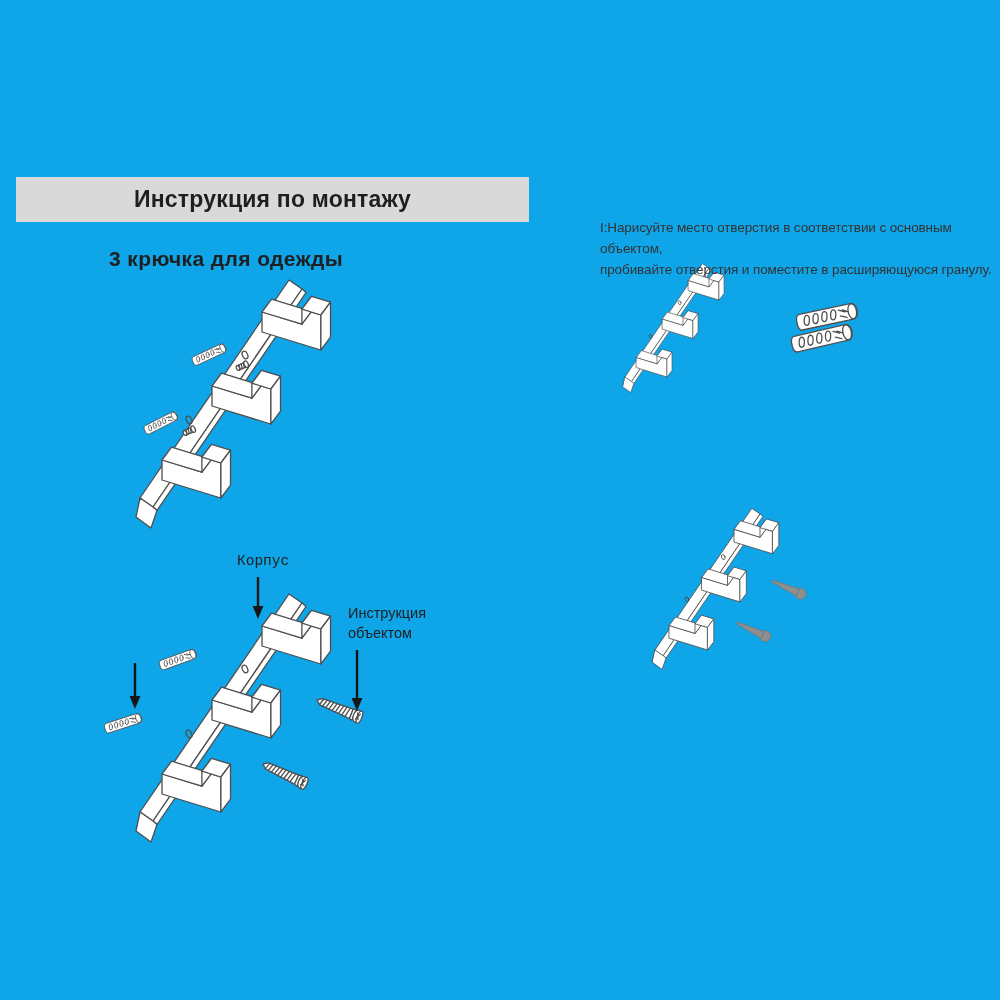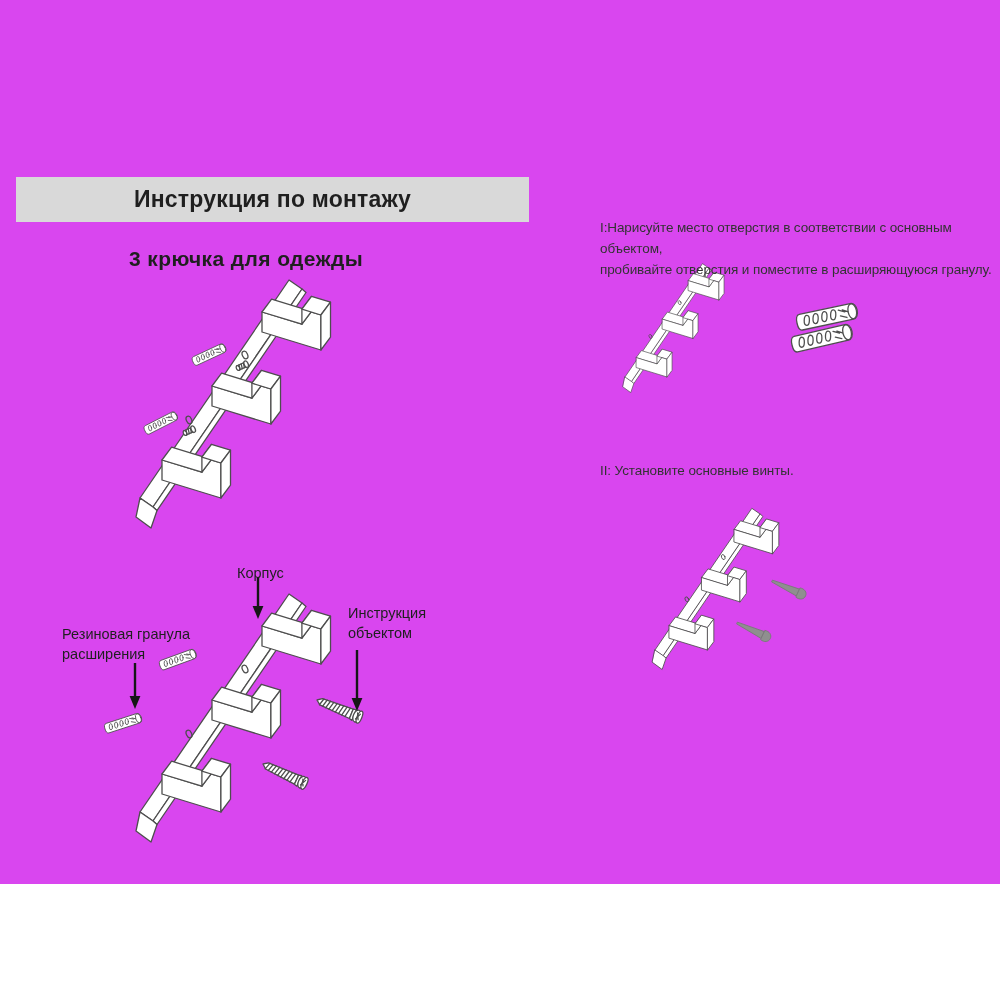--- a/index.html
+++ b/index.html
@@ -1,35 +1,35 @@
 <!DOCTYPE html>
 <html style="--header_bg: #d9d9d9; --ink: #4e4e4e; --screw_fill: #8f8f8f; --text: #2e2e2e;"><head>
 <meta charset="utf-8">
 <style>
   html,body{margin:0;padding:0;background:#ffffff;}
   .page{
-    position:relative;width:1000px;height:884px;background:#d946ef;
+    position:relative;width:1000px;height:1000px;background:#0ea5e9;
     font-family:"Liberation Sans",sans-serif;overflow:hidden;color:var(--text,#2e2e2e);
   }
   .abs{position:absolute;}
   .header-bar{
     left:16px;top:177px;width:513px;height:45px;
     background:var(--header_bg,#d9d9d9);
     display:flex;align-items:center;justify-content:center;
   }
   .header-bar span{font-size:23px;font-weight:600;color:#1f1f1f;letter-spacing:.2px;}
   .subtitle{
-    left:36px;top:247px;width:420px;text-align:center;
+    left:16px;top:247px;width:420px;text-align:center;
     font-size:21px;font-weight:600;color:#1f1f1f;letter-spacing:.4px;
   }
   .step{font-size:13.5px;line-height:21px;color:#333;letter-spacing:-0.1px;}
   .step1{left:600px;top:217px;width:405px;}
   .step2{left:600px;top:460px;width:300px;}
   .dlabel{font-size:14.5px;line-height:20px;color:#1f1f1f;}
-  .korpus{left:237px;top:563px;}
+  .korpus{left:237px;top:551px;font-family:Liberation Mono, monospace;}
   .granula{left:62px;top:624px;}
   .osnovanie{left:348px;top:603px;}
   .diagram-canvas{left:0;top:0;}
   svg .ink{fill:#ffffff;stroke:var(--ink,#4e4e4e);stroke-width:1.3;stroke-linejoin:round;stroke-linecap:round;}
   svg .hatch{fill:none;}
   svg .hole{fill:none;}
   svg .arrow line{stroke:#161616;stroke-width:2.4;}
   svg .arrow polygon{fill:#161616;stroke:none;}
   svg .dark{fill:var(--screw_fill,#8f8f8f);stroke:#7a7a7a;stroke-width:0.8;}
 </style>
@@ -134,30 +134,25 @@
 
     <g>
       <use href="#rail" transform="translate(655,650) scale(0.65)"></use>
       <use href="#screw-dark" transform="translate(772,581) rotate(24) scale(1.05)"></use>
       <use href="#screw-dark" transform="translate(737,623) rotate(25) scale(1.05)"></use>
     </g>
   </svg>
 
   <div class="dlabel korpus abs">Корпус</div>
 
-  <div class="dlabel granula abs">
-    <div>Резиновая гранула</div>
-    <div>расширения</div>
-  </div>
 
   <div class="dlabel osnovanie abs">
     <div>Инструкция</div>
     <div>объектом</div>
   </div>
 
   <div class="step step1 abs">
     <div>I:Нарисуйте место отверстия в соответствии с основным объектом,</div>
     <div>пробивайте отверстия и поместите в расширяющуюся гранулу.</div>
   </div>
 
-  <div class="step step2 abs">II: Установите основные винты.</div>
 
 </div>
 
 </body></html>

